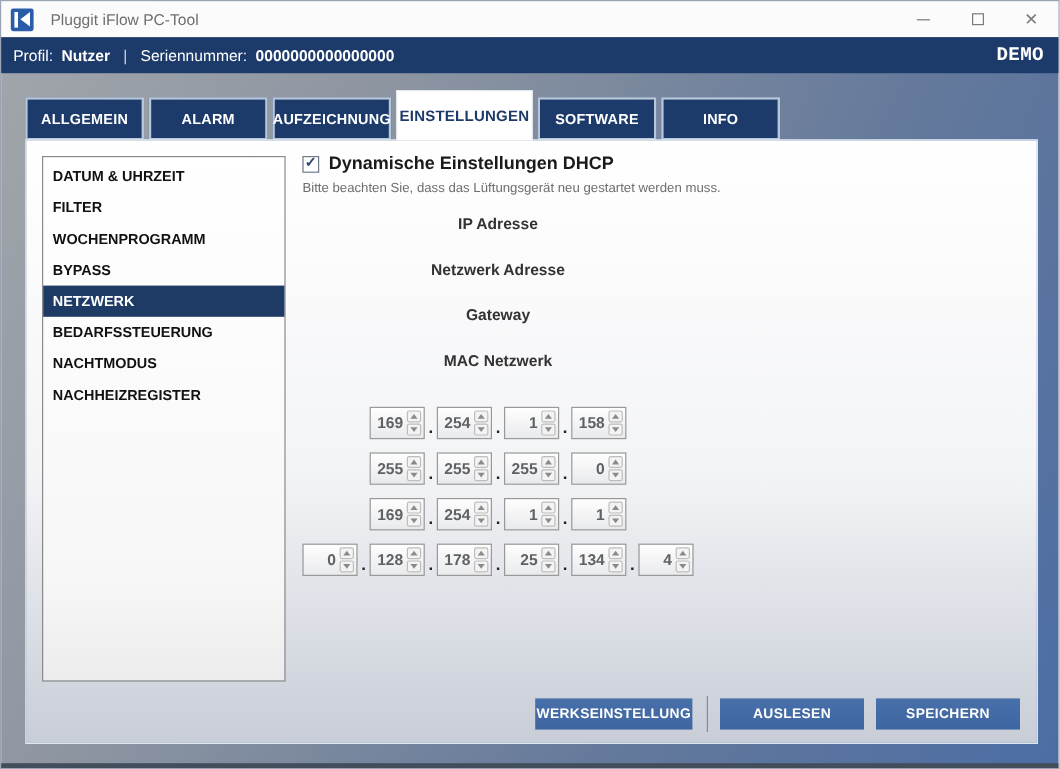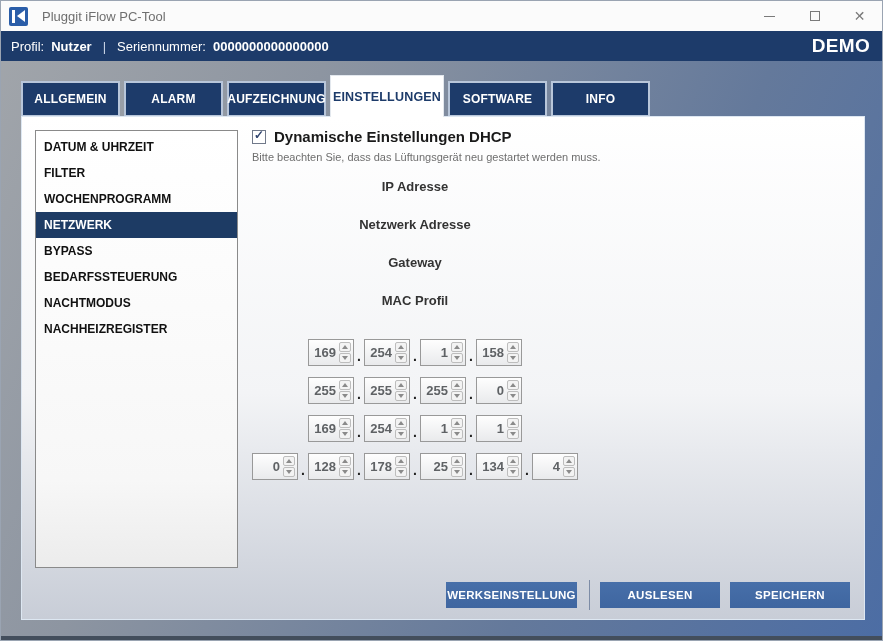--- a/index.html
+++ b/index.html
@@ -25,21 +25,21 @@
   .win-btn .glyph-min { width:11px; height:0; border-top:1px solid #7a7a7a; }
   .win-btn .glyph-max { width:10px; height:10px; border:1px solid #7a7a7a; }
   .win-btn .glyph-close { font-size:14px; line-height:1; }
 
   
   .header-bar { position:absolute; left:0; top:30px; width:100%; height:30px;
     background:#1d3b6a; color:#fff; display:flex; align-items:center; font-size:13px; }
   .header-left { display:flex; align-items:center; margin-left:10px; gap:7px; }
   .hdr-bold { font-weight:bold; }
   .hdr-sep { color:#c9d4e6; margin:0 4px; }
-  .mode-badge { margin-left:auto; margin-right:12px; font-weight:bold; font-size:19px; letter-spacing:.3px; }
+  .mode-badge { margin-left:auto; margin-right:12px; font-weight:bold; font-size:16px; letter-spacing:.3px;font-family:Liberation Mono, monospace; }
 
   
   .tabs-row { position:absolute; left:20px; top:74px; height:42px; display:flex; align-items:flex-end; }
   .tab { height:36px; width:99px; margin-right:4px; background:#1d3b6a; color:#fff;
     border:2px solid #b8c6da; display:flex; align-items:center; justify-content:center;
     font-size:12px; font-weight:bold; letter-spacing:.2px; cursor:pointer; }
   .tab.active { height:42px; width:114px; background:#fff; color:#1d3b6a;
     border:1px solid #e3e8ee; border-bottom:none; position:relative; z-index:3; font-size:12.5px; }
 
   
@@ -137,22 +137,22 @@
       <div class="tab">SOFTWARE</div>
       <div class="tab">INFO</div>
     </div>
 
   <div class="panel">
 
     <div class="sidebar" id="sidebar">
         <div class="side-item">DATUM &amp; UHRZEIT</div>
         <div class="side-item">FILTER</div>
         <div class="side-item">WOCHENPROGRAMM</div>
+        <div class="side-item">BYPASS</div>
         <div class="side-item selected">NETZWERK</div>
-        <div class="side-item">BYPASS</div>
         <div class="side-item">BEDARFSSTEUERUNG</div>
         <div class="side-item">NACHTMODUS</div>
         <div class="side-item">NACHHEIZREGISTER</div>
       </div>
 
     <div class="dhcp-row">
       <div class="checkbox">
         <span class="check">✓</span>
       </div>
       <div class="dhcp-label">Dynamische Einstellungen DHCP</div>
@@ -310,21 +310,21 @@
                   <span class="tri-up"></span>
                 </div>
                 <div class="spin-btn">
                   <span class="tri-down"></span>
                 </div>
               </div>
             </div>
           </div>
         </div>
         <div class="form-row">
-          <div class="form-label">MAC Profil</div>
+          <div class="form-label">MAC Netzwerk</div>
           <div class="fields">
             <div class="spin-field">
               <span class="spin-value">0</span>
               <div class="spin-buttons">
                 <div class="spin-btn">
                   <span class="tri-up"></span>
                 </div>
                 <div class="spin-btn">
                   <span class="tri-down"></span>
                 </div>

